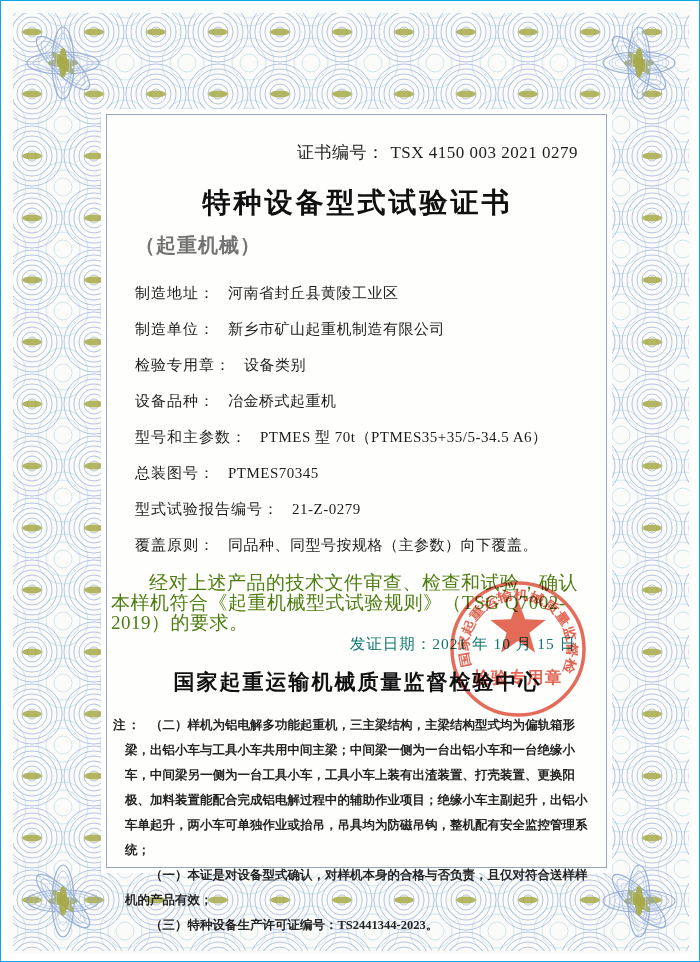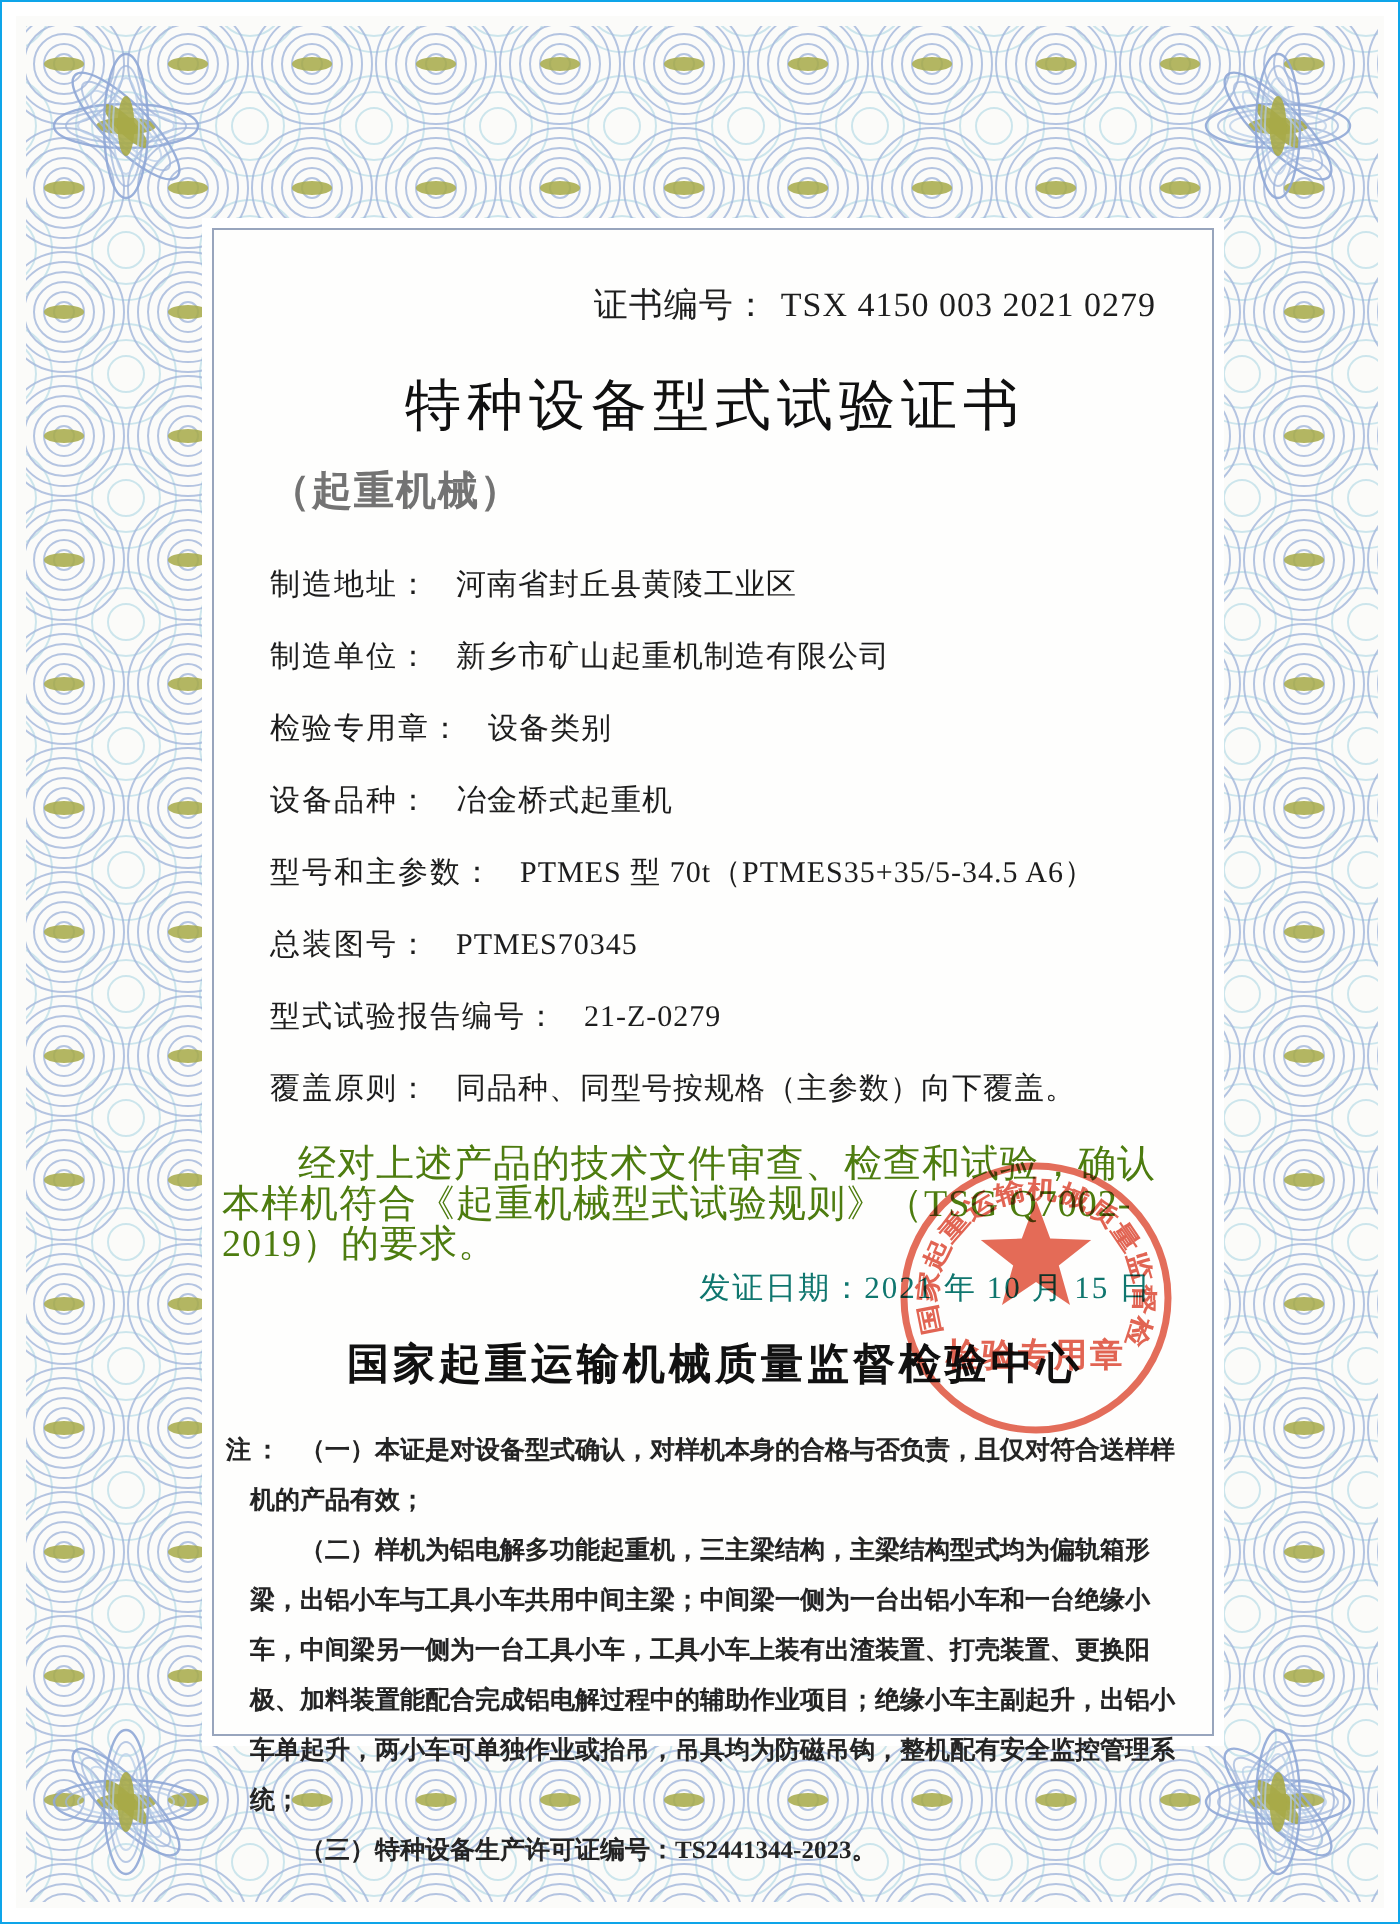--- a/index.html
+++ b/index.html
@@ -38,21 +38,21 @@
     font-size: 17px;
     letter-spacing: 0.5px;
     color: #1e1e1e;
     padding-right: 2px;
   }
   .cert-no-row .num { margin-left: 6px; }
   .title {
     margin: 20px 0 0 0;
     text-align: center;
     font-family: "Liberation Sans", "DejaVu Sans", sans-serif;
-    font-size: 28px; font-weight: normal;
+    font-size: 28px; font-weight: bold;
     letter-spacing: 3px;
     color: #101010;
   }
   .subtitle {
     margin: 10px 0 0 0;
     text-align: left;
     font-family: "Liberation Sans", "DejaVu Sans", sans-serif;
     font-size: 20px; font-weight: bold;
     letter-spacing: 1px;
     color: #737373;
@@ -212,22 +212,22 @@
     <p class="conclusion">经对上述产品的技术文件审查、检查和试验，确认本样机符合《起重机械型式试验规则》（TSG Q7002-2019）的要求。</p>
 
     <div class="date-row">
       <span>发证日期：</span><span>2021 年 10 月 15 日</span>
     </div>
 
     <div class="authority">国家起重运输机械质量监督检验中心</div>
 
     <div class="notes">
       <span class="notes-label">注：</span>
+      <p>（二）样机为铝电解多功能起重机，三主梁结构，主梁结构型式均为偏轨箱形梁，出铝小车与工具小车共用中间主梁；中间梁一侧为一台出铝小车和一台绝缘小车，中间梁另一侧为一台工具小车，工具小车上装有出渣装置、打壳装置、更换阳极、加料装置能配合完成铝电解过程中的辅助作业项目；绝缘小车主副起升，出铝小车单起升，两小车可单独作业或抬吊，吊具均为防磁吊钩，整机配有安全监控管理系统；</p>
       <p>（一）本证是对设备型式确认，对样机本身的合格与否负责，且仅对符合送样样机的产品有效；</p>
-      <p>（二）样机为铝电解多功能起重机，三主梁结构，主梁结构型式均为偏轨箱形梁，出铝小车与工具小车共用中间主梁；中间梁一侧为一台出铝小车和一台绝缘小车，中间梁另一侧为一台工具小车，工具小车上装有出渣装置、打壳装置、更换阳极、加料装置能配合完成铝电解过程中的辅助作业项目；绝缘小车主副起升，出铝小车单起升，两小车可单独作业或抬吊，吊具均为防磁吊钩，整机配有安全监控管理系统；</p>
       <p>（三）特种设备生产许可证编号：TS2441344-2023。</p>
     </div>
 
   </div>
 
   <svg class="stamp" viewBox="0 0 140 140" xmlns="http://www.w3.org/2000/svg">
     <defs>
       <path id="ringpath" d="M 23,87.1 A 50,50 0 1 1 117,87.1" fill="none"></path>
     </defs>
     <circle cx="70" cy="70" r="66" fill="none" stroke="#df4f3a" stroke-width="3.5" opacity="0.9"></circle>

